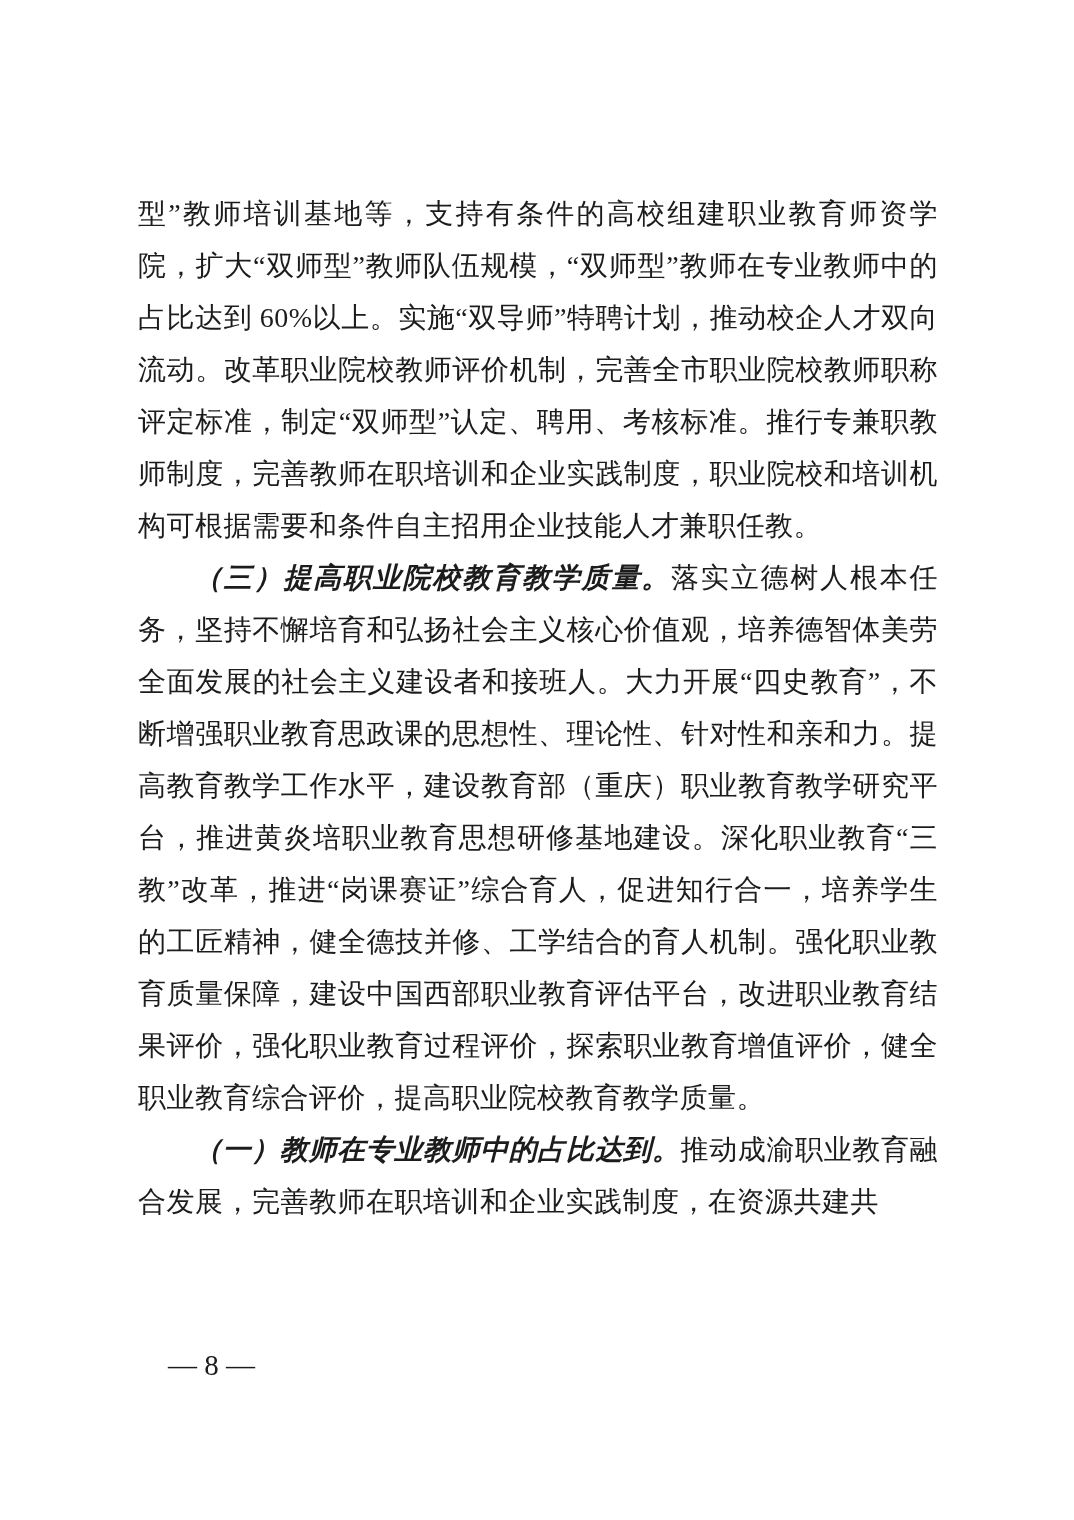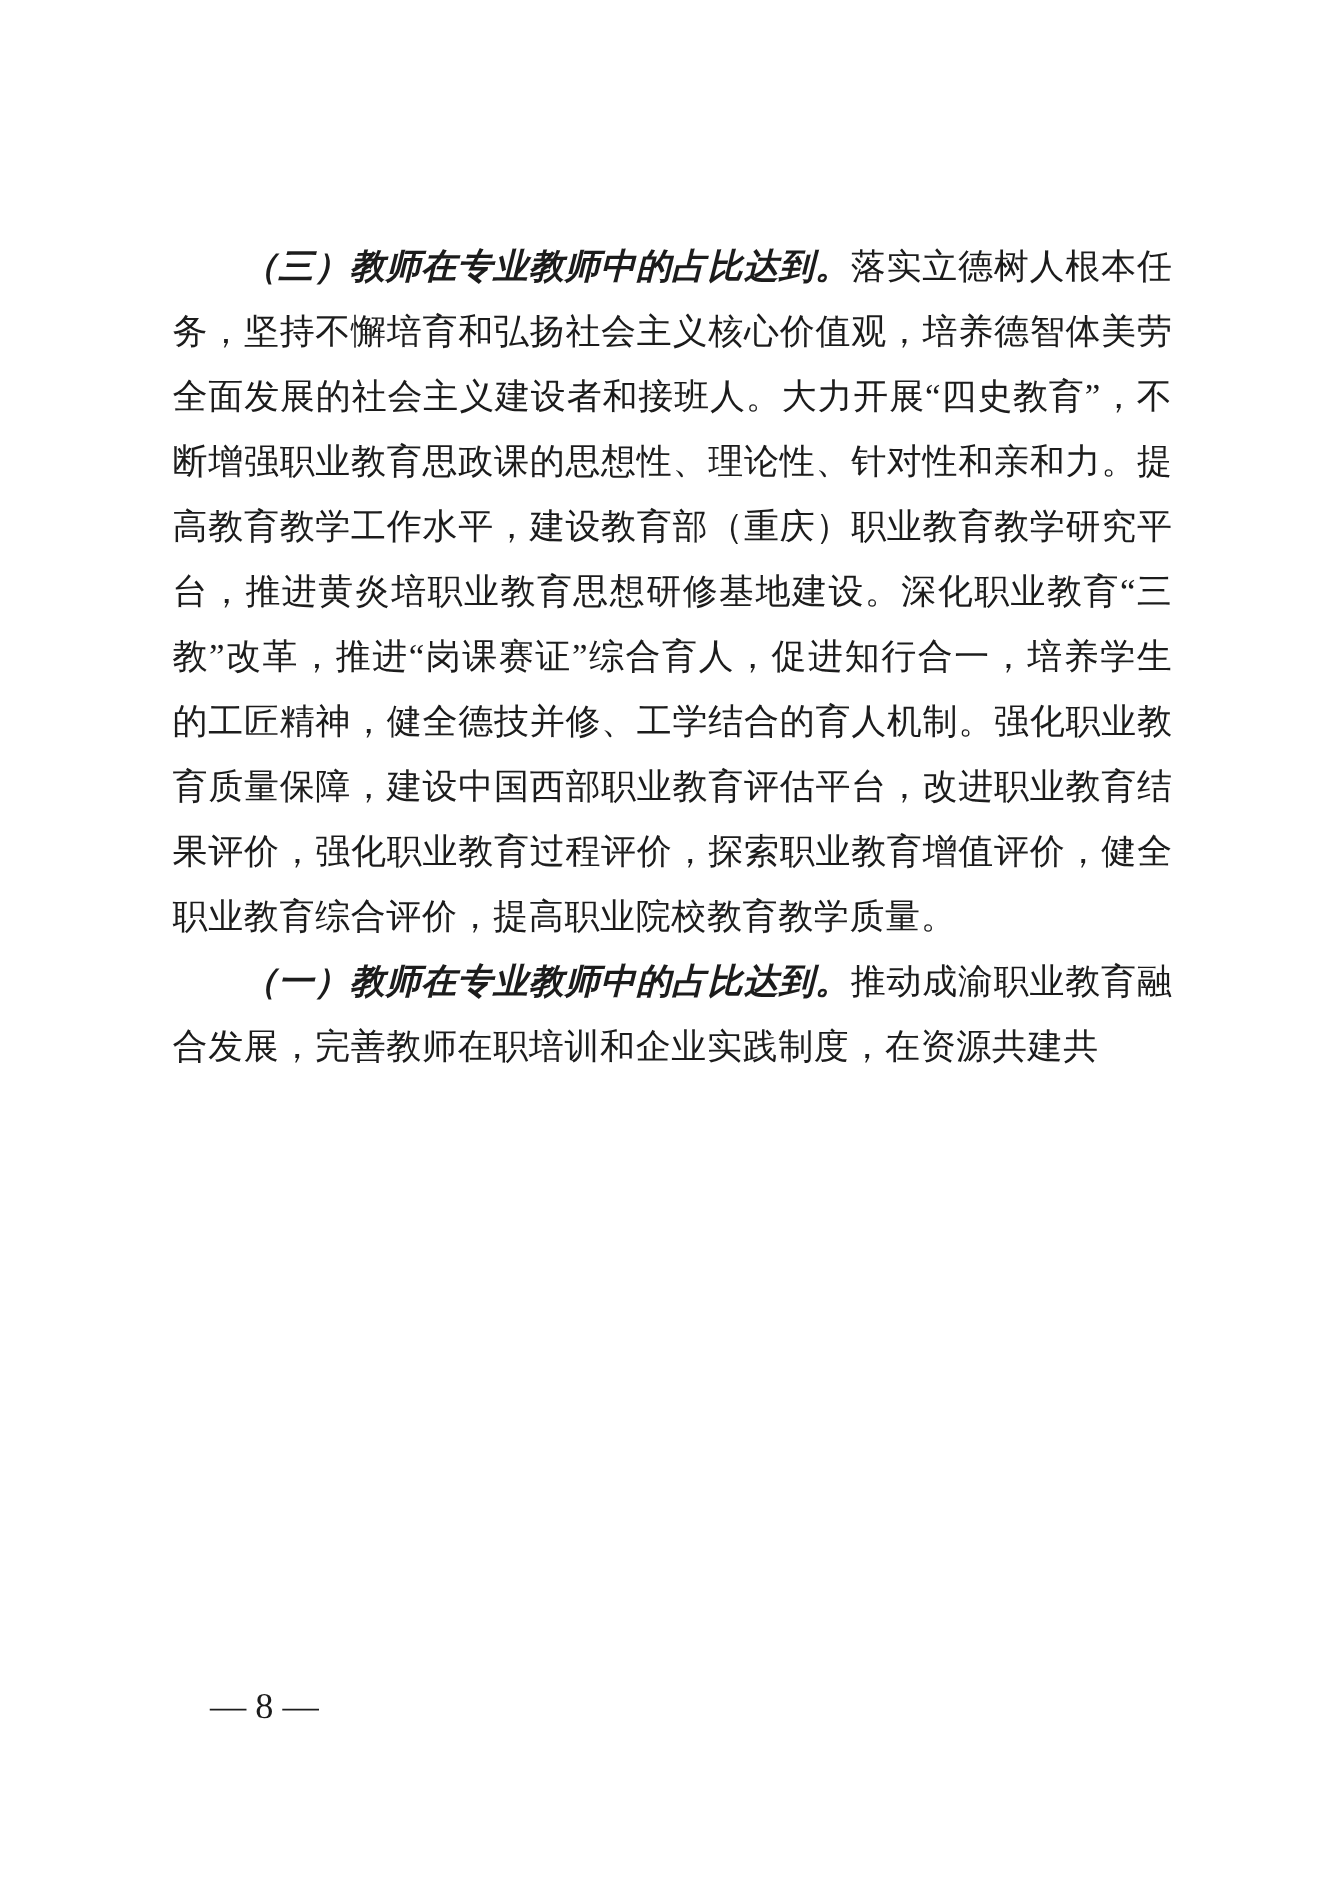--- a/index.html
+++ b/index.html
@@ -61,22 +61,23 @@
     white-space: pre;
   }
 </style>
 </head>
 <body>
 
 <div class="page">
 
   <div class="content">
 
+    <p class="para"><span>型”教师培训基地等，支持有条件的高校组建职业教育师资学院，扩大“双师型”教师队伍规模，“双师型”教师在专业教师中的占比达到 60%以上。实施“双导师”特聘计划，推动校企人才双向流动。改革职业院校教师评价机制，完善全市职业院校教师职称评定标准，制定“双师型”认定、聘用、考核标准。推行专兼职教师制度，完善教师在职培训和企业实践制度，职业院校和培训机构可根据需要和条件自主招用企业技能人才兼职任教。</span></p>
 
-    <p class="para indent"><span class="para-lead">（三）教师在专业教师中的占比达到。</span><span>落实立德树人根本任务，坚持不懈培育和弘扬社会主义核心价值观，培养德智体美劳全面发展的社会主义建设者和接班人。大力开展“四史教育”，不断增强职业教育思政课的思想性、理论性、针对性和亲和力。提高教育教学工作水平，建设教育部（重庆）职业教育教学研究平台，推进黄炎培职业教育思想研修基地建设。深化职业教育“三教”改革，推进“岗课赛证”综合育人，促进知行合一，培养学生的工匠精神，健全德技并修、工学结合的育人机制。强化职业教育质量保障，建设中国西部职业教育评估平台，改进职业教育结果评价，强化职业教育过程评价，探索职业教育增值评价，健全职业教育综合评价，提高职业院校教育教学质量。</span></p>
+    <p class="para indent"><span class="para-lead">（三）提高职业院校教育教学质量。</span><span>落实立德树人根本任务，坚持不懈培育和弘扬社会主义核心价值观，培养德智体美劳全面发展的社会主义建设者和接班人。大力开展“四史教育”，不断增强职业教育思政课的思想性、理论性、针对性和亲和力。提高教育教学工作水平，建设教育部（重庆）职业教育教学研究平台，推进黄炎培职业教育思想研修基地建设。深化职业教育“三教”改革，推进“岗课赛证”综合育人，促进知行合一，培养学生的工匠精神，健全德技并修、工学结合的育人机制。强化职业教育质量保障，建设中国西部职业教育评估平台，改进职业教育结果评价，强化职业教育过程评价，探索职业教育增值评价，健全职业教育综合评价，提高职业院校教育教学质量。</span></p>
 
     <h2 class="section-heading"></h2>
 
     <p class="para indent"><span class="para-lead">（一）教师在专业教师中的占比达到。</span><span>推动成渝职业教育融合发展，完善教师在职培训和企业实践制度，在资源共建共</span></p>
 
   </div>
 
   <div class="page-number">— 8 —</div>
 
 </div>

